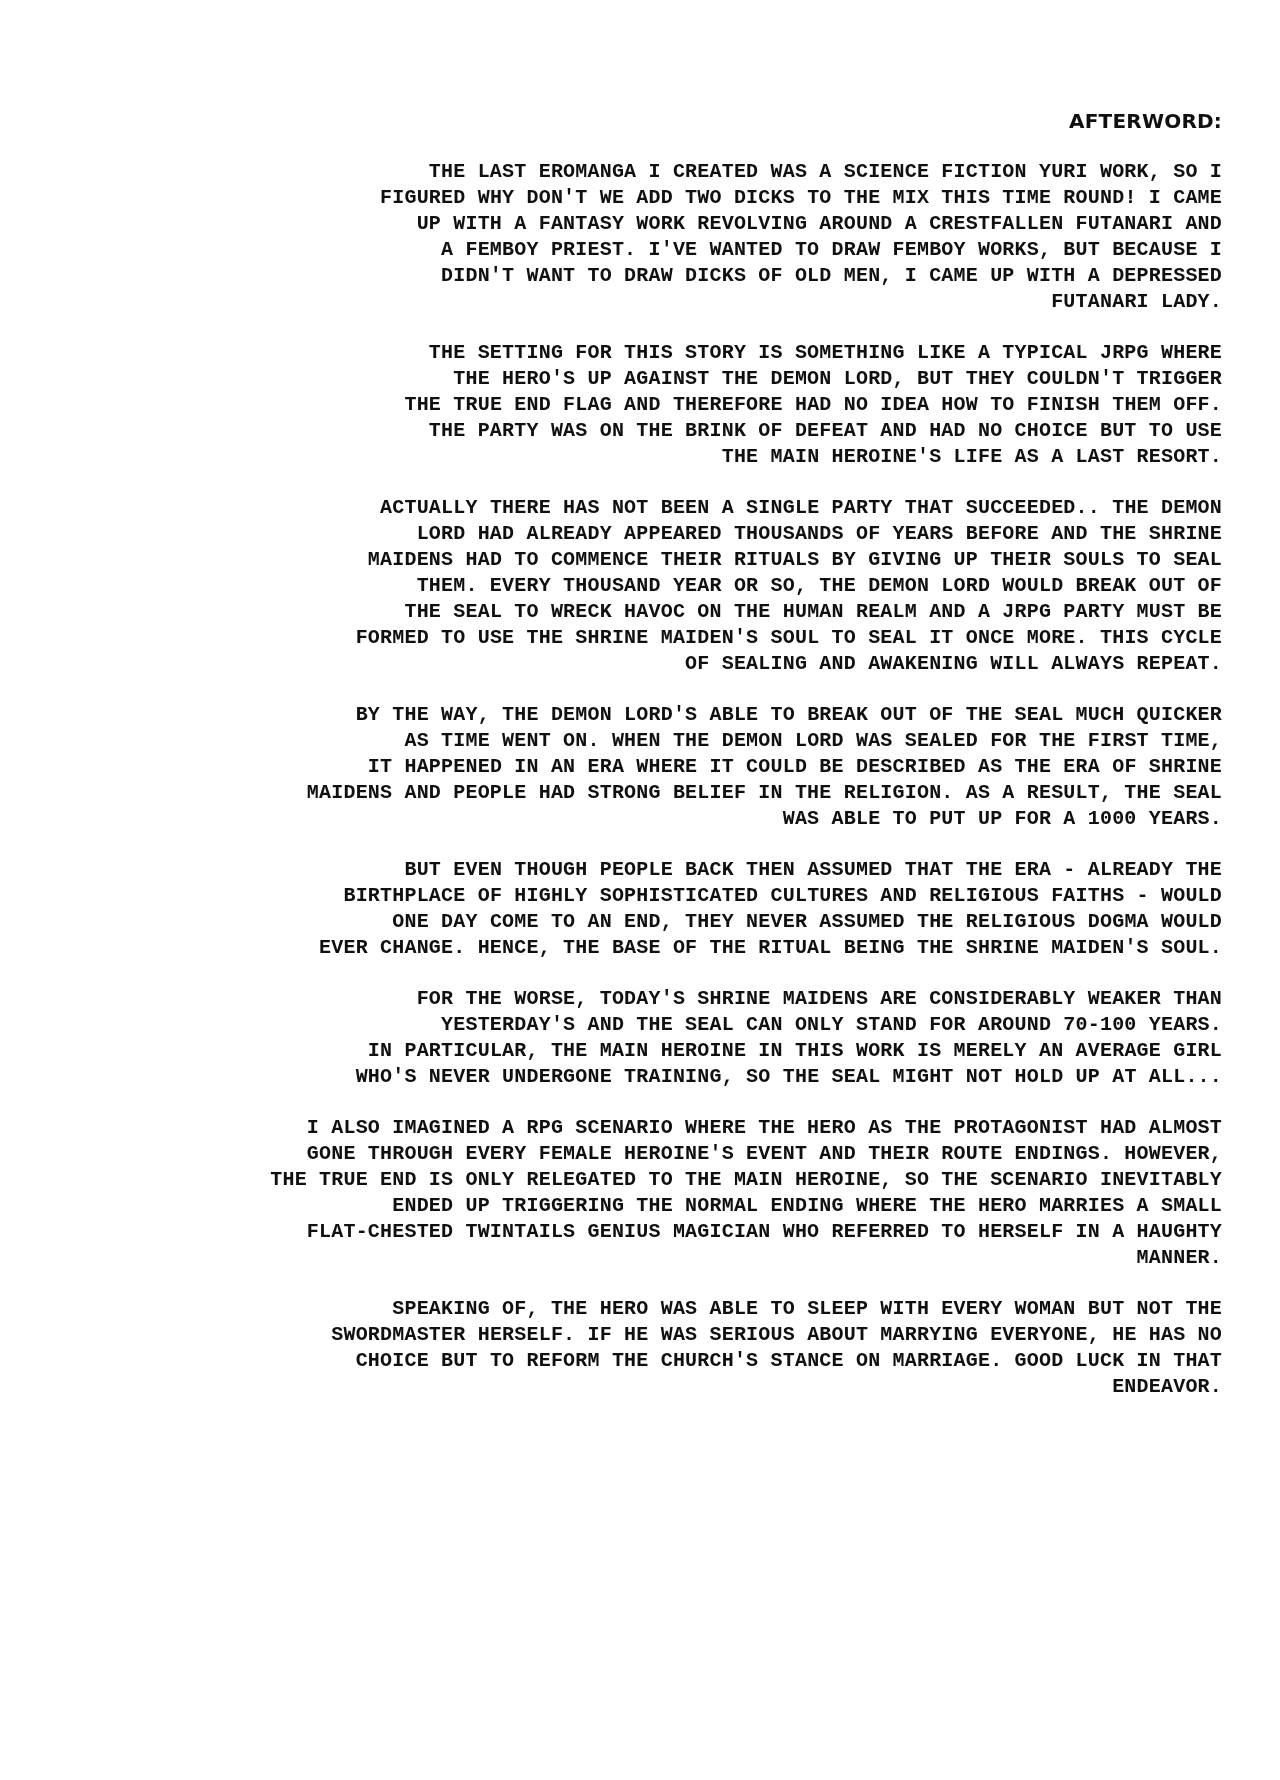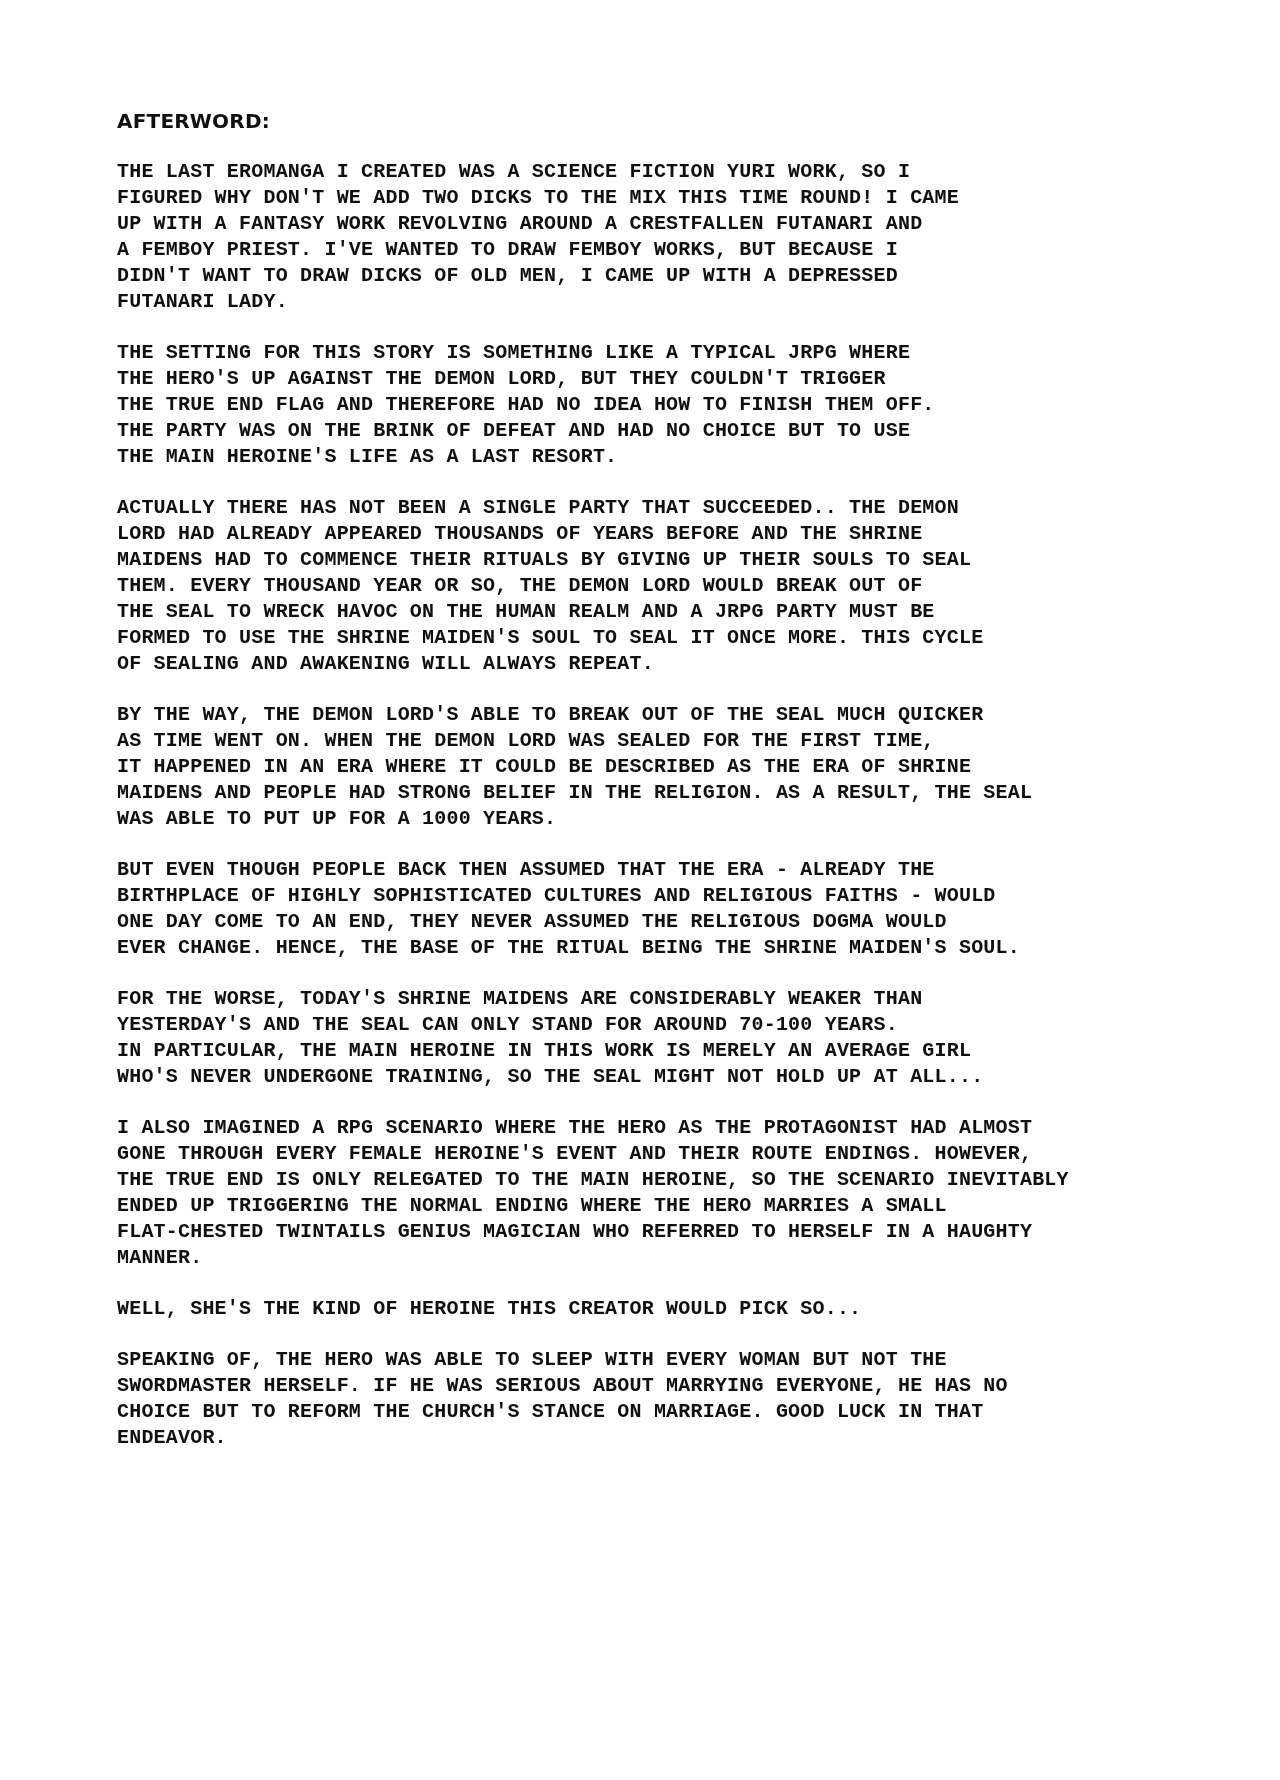--- a/index.html
+++ b/index.html
@@ -13,20 +13,21 @@
     height: 1780px;
     background: #ffffff;
     box-sizing: border-box;
     padding: 108px 58px 0 117px;
     overflow: hidden;
   }
   .page, .page * {
     font-family: "DejaVu Sans", "Liberation Sans", sans-serif;
     font-weight: 700;
     color: #101010;
+    text-align: right;
   }
   h1.afterword-heading {
     font-size: 20px;
     line-height: 26px;
     margin: 0 0 25px 0;
     white-space: pre-line;
     letter-spacing: 0.2px;
   }
   p.body-paragraph {
     font-size: 20px;
@@ -80,19 +81,18 @@
 IN PARTICULAR, THE MAIN HEROINE IN THIS WORK IS MERELY AN AVERAGE GIRL
 WHO'S NEVER UNDERGONE TRAINING, SO THE SEAL MIGHT NOT HOLD UP AT ALL...</p>
 
   <p class="body-paragraph">I ALSO IMAGINED A RPG SCENARIO WHERE THE HERO AS THE PROTAGONIST HAD ALMOST
 GONE THROUGH EVERY FEMALE HEROINE'S EVENT AND THEIR ROUTE ENDINGS. HOWEVER,
 THE TRUE END IS ONLY RELEGATED TO THE MAIN HEROINE, SO THE SCENARIO INEVITABLY
 ENDED UP TRIGGERING THE NORMAL ENDING WHERE THE HERO MARRIES A SMALL
 FLAT-CHESTED TWINTAILS GENIUS MAGICIAN WHO REFERRED TO HERSELF IN A HAUGHTY
 MANNER.</p>
 
-  <p class="body-paragraph">WELL, SHE'S THE KIND OF HEROINE THIS CREATOR WOULD PICK SO...</p>
 
   <p class="body-paragraph">SPEAKING OF, THE HERO WAS ABLE TO SLEEP WITH EVERY WOMAN BUT NOT THE
 SWORDMASTER HERSELF. IF HE WAS SERIOUS ABOUT MARRYING EVERYONE, HE HAS NO
 CHOICE BUT TO REFORM THE CHURCH'S STANCE ON MARRIAGE. GOOD LUCK IN THAT
 ENDEAVOR.</p>
 </div>
 
 </body></html>

